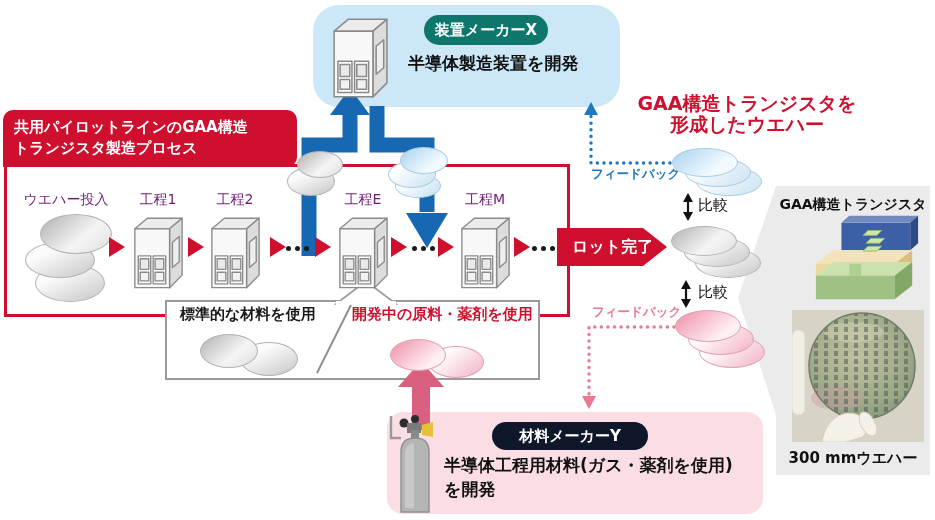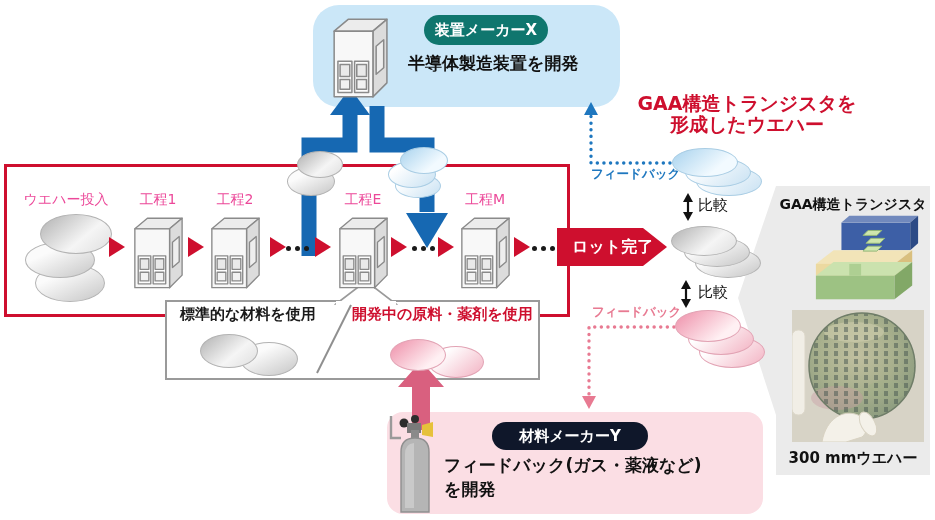--- a/index.html
+++ b/index.html
@@ -18,21 +18,21 @@
   .pink-box{left:387px;top:412px;width:376px;height:102px;background:#fbdee4;border-radius:16px;z-index:0;}
   .material-pill{left:492px;top:422px;width:156px;height:28px;background:#0f172a;border-radius:14px;font-size:15px;}
   .material-desc1{left:444px;top:454px;font-size:17px;font-weight:bold;color:#111;z-index:4;}
   .material-desc2{left:444px;top:478px;font-size:17px;font-weight:bold;color:#111;z-index:4;}
   
   .right-panel{left:738px;top:186px;width:192px;height:289px;background:#ebebeb;z-index:0;
                clip-path:polygon(38px 0px,192px 0px,192px 289px,38px 289px,38px 229px,0px 112px);}
   .panel-cap1{left:40px;top:10px;width:150px;text-align:center;font-size:14px;font-weight:bold;color:#111;}
   .panel-cap2{left:40px;top:263px;width:150px;text-align:center;font-size:15px;font-weight:bold;color:#111;}
   
-  .stage{font-size:14px;color:#ec4899;text-align:center;z-index:4;top:191px;position:absolute;width:100px;}
+  .stage{font-size:14px;color:#701a75;text-align:center;z-index:4;top:191px;position:absolute;width:100px;}
   
   .wstack{z-index:3;}
   .we{position:absolute;border-radius:50%;border:1px solid #b3b3b3;}
   .we-gray{background:linear-gradient(155deg,#fbfbfb 30%,#c6c6c6 100%);}
   .we-gray-top{background:linear-gradient(140deg,#ababab -5%,#f5f5f5 60%,#dedede 100%);}
   .we-blue{background:linear-gradient(140deg,#ffffff 20%,#cfe5f4 90%);border-color:#a9cde4;}
   .we-blue-top{background:linear-gradient(140deg,#a9d3ee 0%,#f2faff 70%);border-color:#a9cde4;}
   .we-pink{background:linear-gradient(140deg,#ffffff 25%,#f3b7c6 95%);border-color:#e2a3b4;}
   .we-pink-top{background:linear-gradient(140deg,#ee8fa9 0%,#fff0f3 75%);border-color:#e2a3b4;}
   
@@ -74,20 +74,24 @@
     <rect x="23" y="43" width="13" height="29" fill="#fdfdfd"></rect>
     <rect x="25" y="46" width="9" height="11" fill="#e9e9e9"></rect>
     <rect x="25" y="60" width="9" height="9" fill="#f2f2f2"></rect>
     <polygon points="43,29 50,23 50,49 43,55" fill="#eeeeee"></polygon>
   </g>
 </svg>
 </div>
   <div class="abs pill device-pill">装置メーカーX</div>
   <div class="abs device-desc">半導体製造装置を開発</div>
 
+  <div class="abs red-header">
+    <div>共用パイロットラインのGAA構造</div>
+    <div>トランジスタ製造プロセス</div>
+  </div>
   <div class="abs process-box"></div>
 
   <div class="stage" style="left:16px;">ウエハー投入</div>
   <div class="stage" style="left:108px;width:100px;">工程1</div>
   <div class="stage" style="left:185px;width:100px;">工程2</div>
   <div class="stage" style="left:313px;width:100px;">工程E</div>
   <div class="stage" style="left:435px;width:100px;">工程M</div>
 
   <div class="abs wstack" style="left:25px;top:214px;width:85px;height:88px;">
     <div class="we we-gray" style="left:10px;top:50px;width:68px;height:36px;"></div>
@@ -263,21 +267,21 @@
   <svg class="abs" style="left:310px;top:302px;z-index:2;" width="46" height="76" viewBox="0 0 46 76">
     <line x1="41" y1="3" x2="7" y2="71" stroke="#8f8f8f" stroke-width="2"></line>
   </svg>
   <div class="abs" style="left:390px;top:339px;width:56px;height:31px;z-index:2;">
     <div class="we we-pink" style="left:38px;top:7px;width:54px;height:30px;"></div>
     <div class="we we-pink-top" style="left:0;top:0;width:54px;height:30px;"></div>
   </div>
 
   <div class="abs pink-box"></div>
   <div class="abs pill material-pill">材料メーカーY</div>
-  <div class="abs material-desc1">フィードバック(ガス・薬液など)</div>
+  <div class="abs material-desc1">半導体工程用材料(ガス・薬剤を使用)</div>
   <div class="abs material-desc2">を開発</div>
   <svg class="abs" style="left:386px;top:410px;z-index:3;" width="58" height="104" viewBox="0 0 58 104">
     <path d="M5,6 V28 H15" fill="none" stroke="#9a9a9a" stroke-width="2.4"></path>
     <circle cx="18" cy="13" r="4.5" fill="#2d2d2d"></circle>
     <circle cx="29" cy="9" r="4" fill="#2d2d2d"></circle>
     <rect x="21" y="13" width="14" height="10" fill="#7a7a7a"></rect>
     <polygon points="36,15 47,12 47,27 36,25" fill="#e6c13a"></polygon>
     <rect x="25" y="20" width="8" height="10" fill="#8a8a8a"></rect>
     <path d="M15,42 Q15,28 29,28 Q43,28 43,42 L43,102 L15,102 Z" fill="#b5b5b5" stroke="#8f8f8f" stroke-width="1.4"></path>
     <path d="M19,44 Q19,34 28,33 L28,98 L19,98 Z" fill="#c9c9c9"></path>

